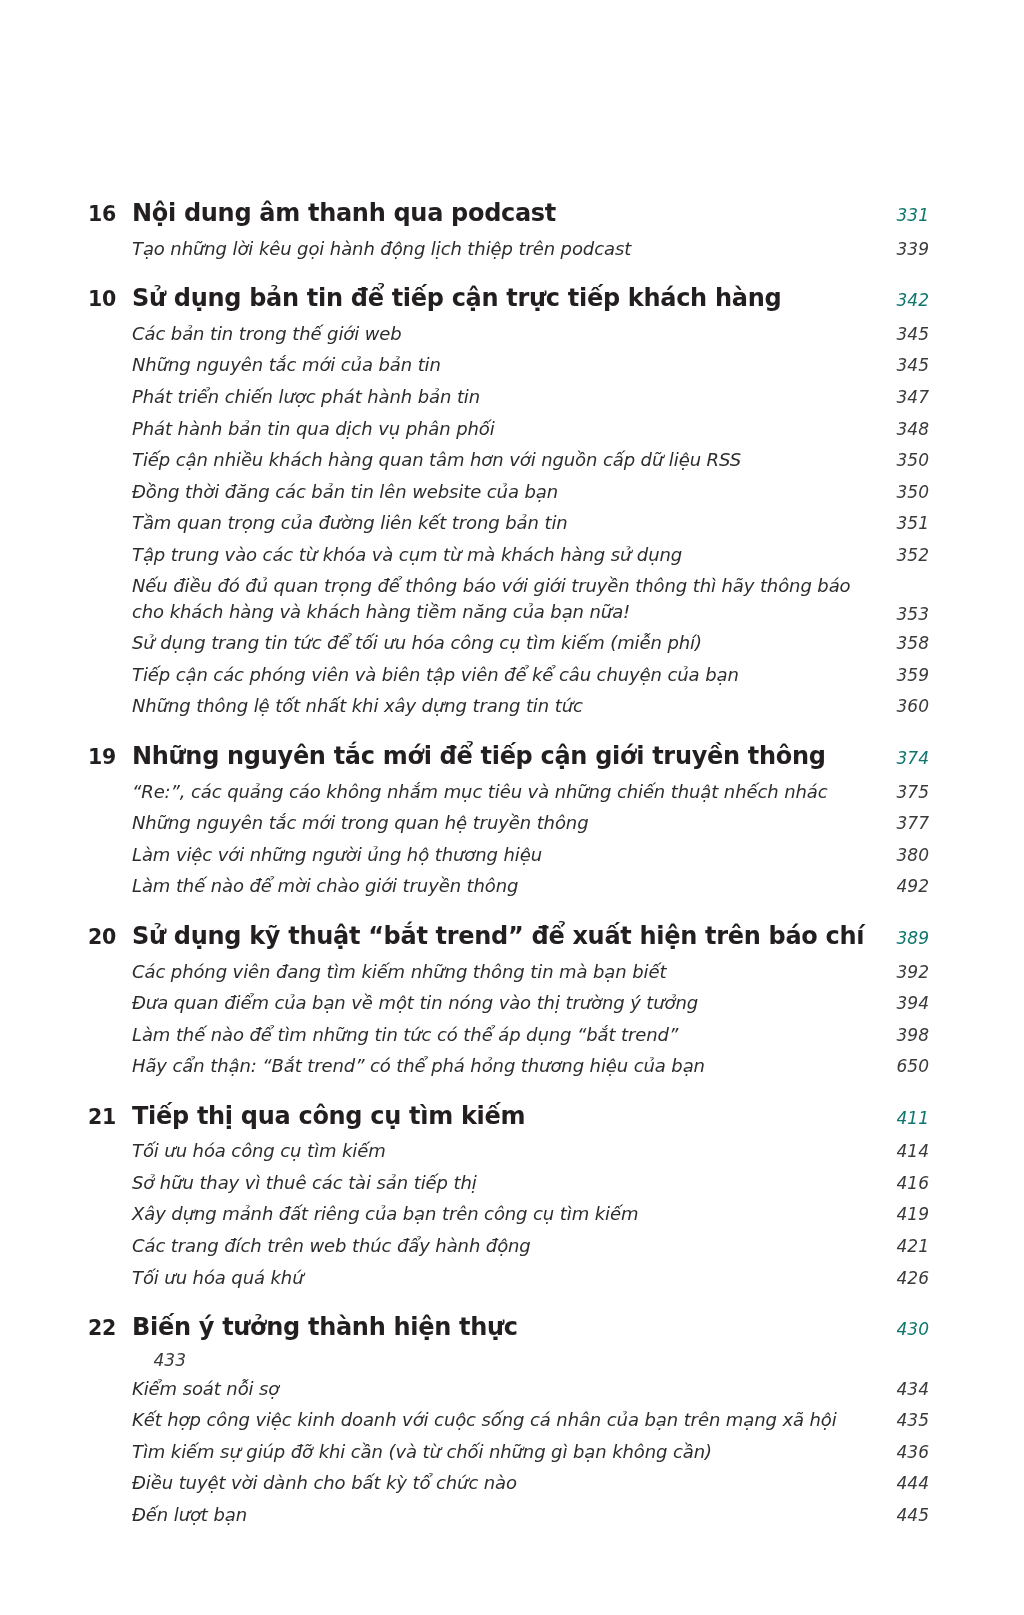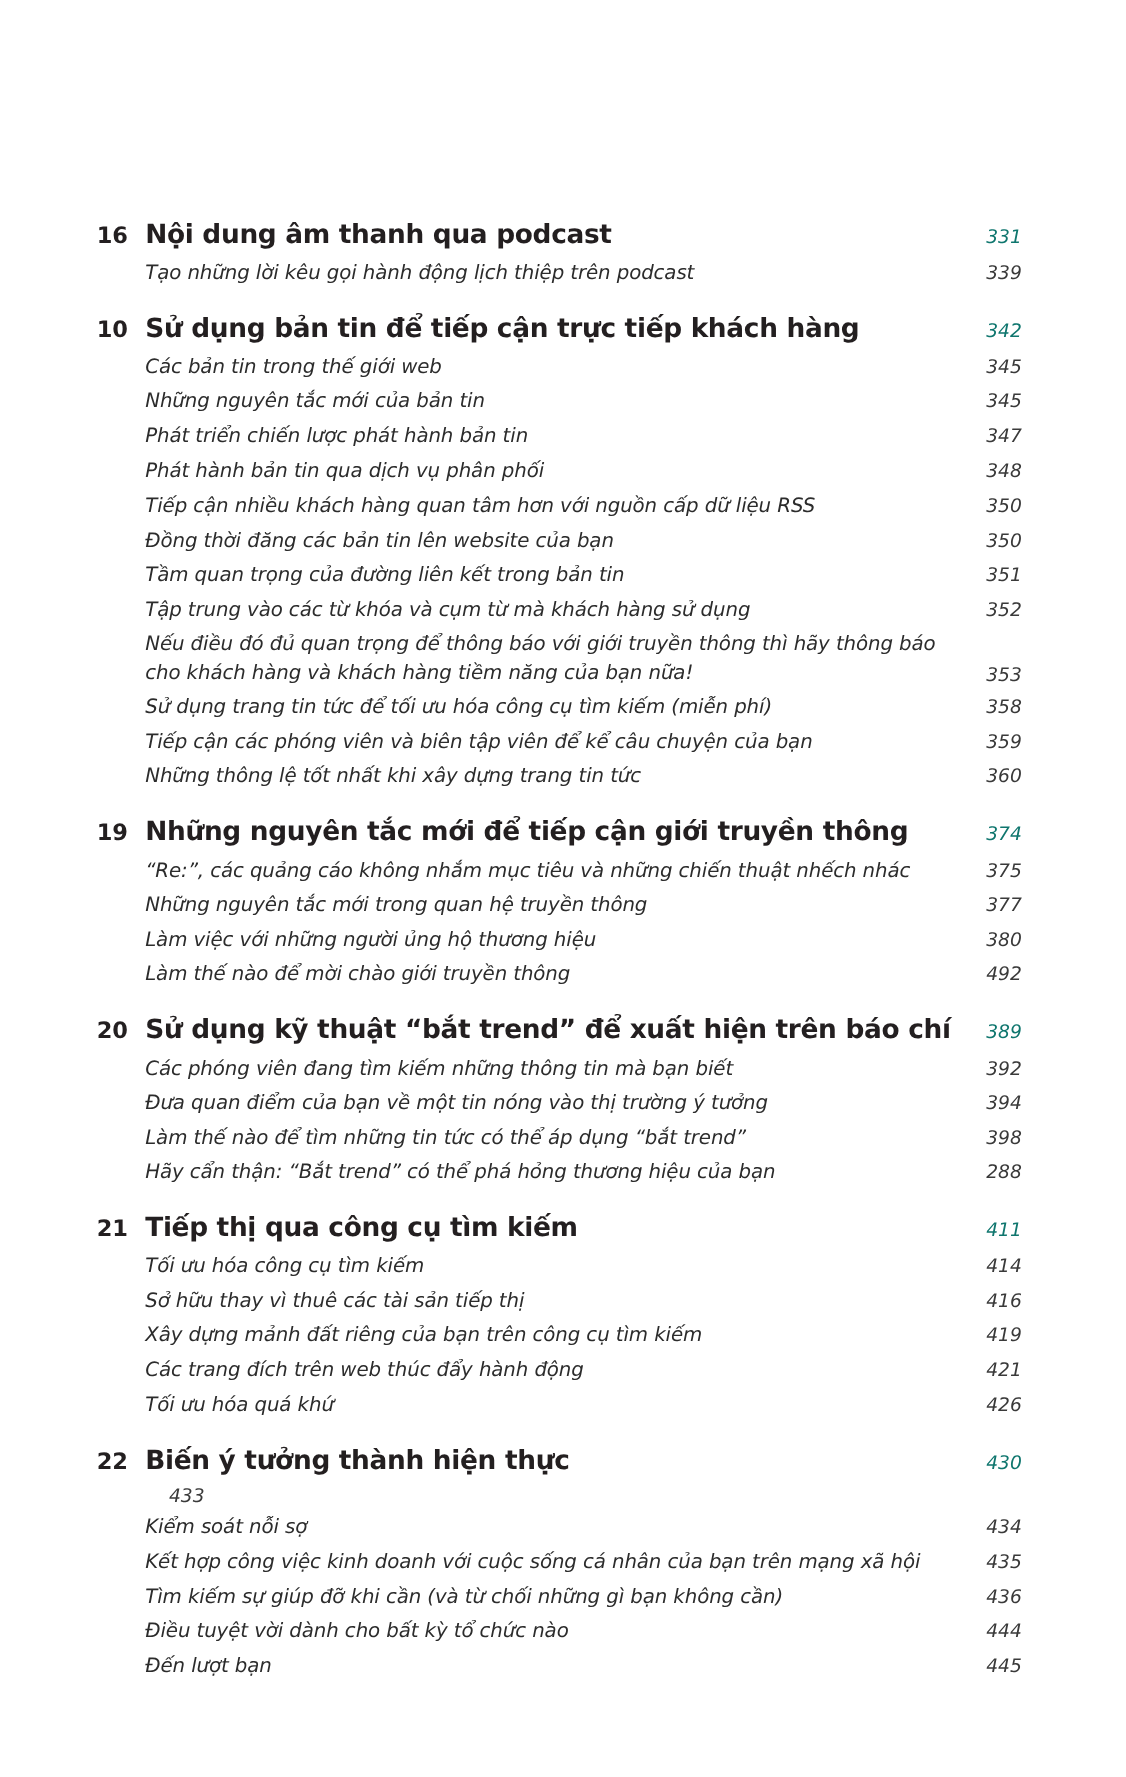--- a/index.html
+++ b/index.html
@@ -214,21 +214,21 @@
       <span class="page-no">394</span>
     </div>
     <div class="entry sub">
       <span class="num"></span>
       <span class="title">Làm thế nào để tìm những tin tức có thể áp dụng “bắt trend”</span>
       <span class="page-no">398</span>
     </div>
     <div class="entry sub">
       <span class="num"></span>
       <span class="title">Hãy cẩn thận: “Bắt trend” có thể phá hỏng thương hiệu của bạn</span>
-      <span class="page-no">288</span>
+      <span class="page-no">650</span>
     </div>
 
     <div class="entry chapter">
       <span class="num">21</span>
       <span class="title">Tiếp thị qua công cụ tìm kiếm</span>
       <span class="page-no">411</span>
     </div>
     <div class="entry sub">
       <span class="num"></span>
       <span class="title">Tối ưu hóa công cụ tìm kiếm</span>

